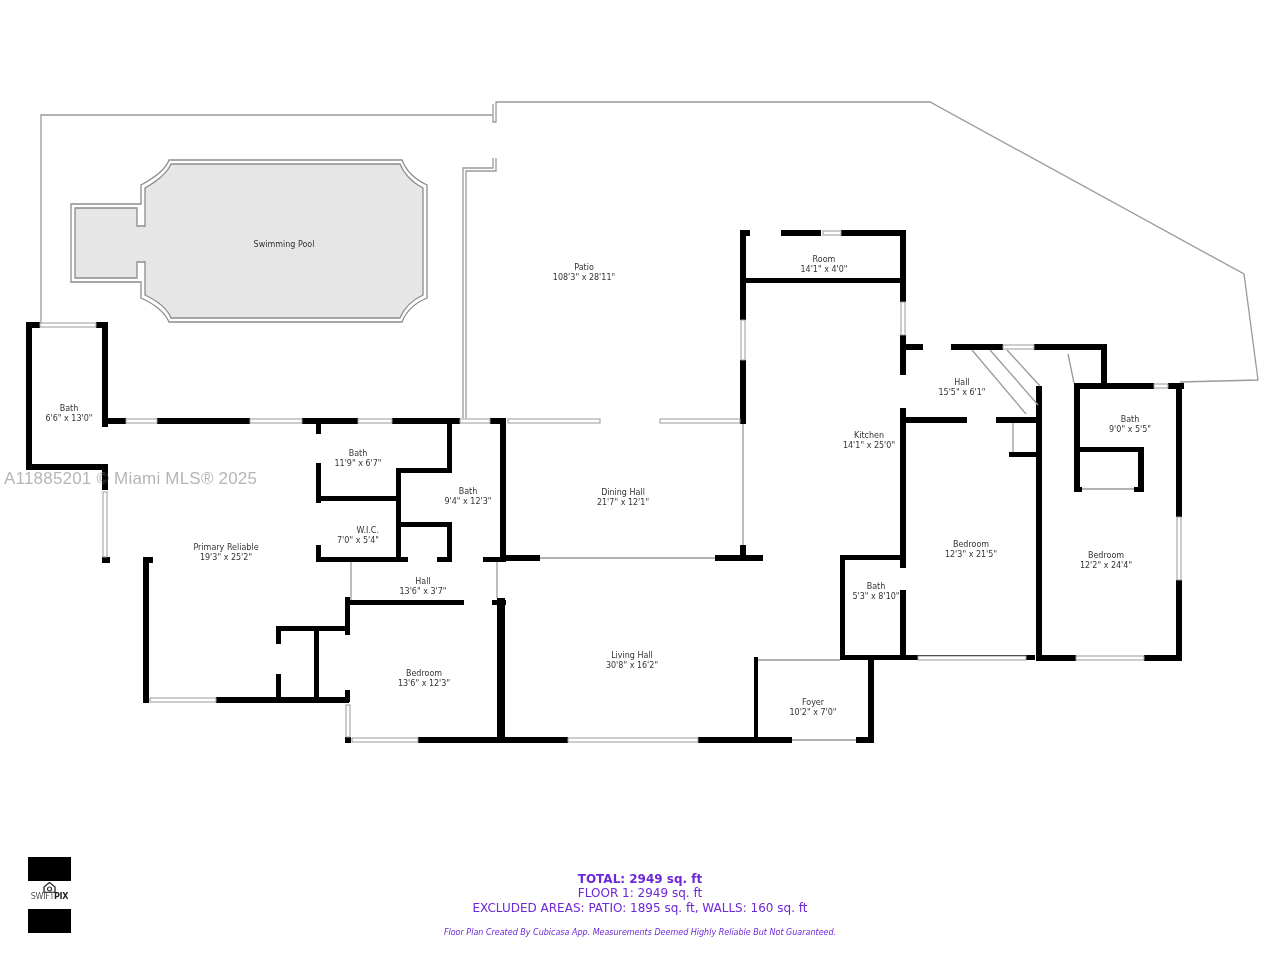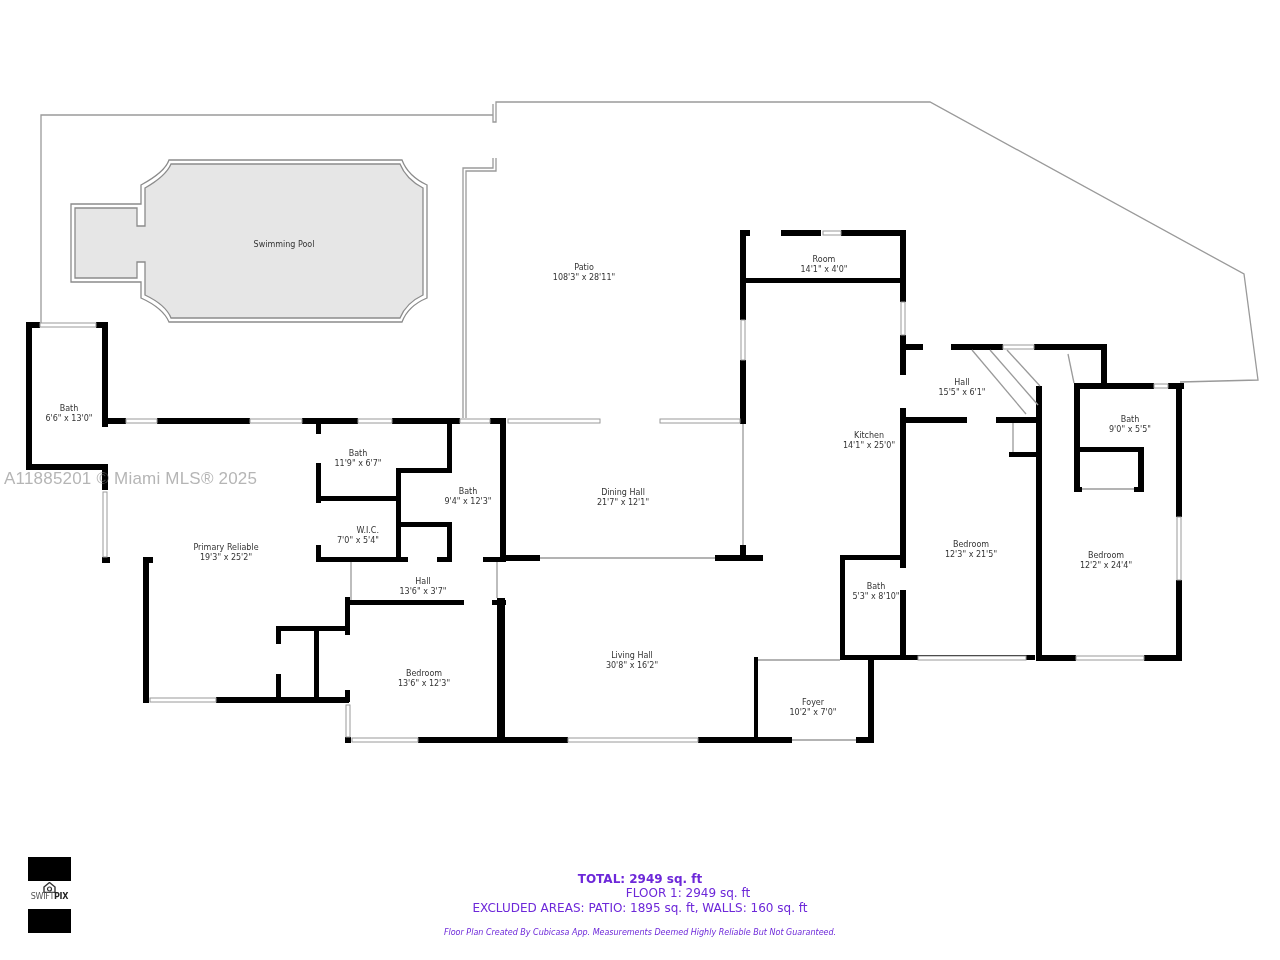--- a/index.html
+++ b/index.html
@@ -8,21 +8,21 @@
   .wall { fill: #000; }
   .thin { fill: none; stroke: #9a9a9a; stroke-width: 1.3; }
   .win { fill: #fff; stroke: #9a9a9a; stroke-width: 1; }
   .pool { fill: #e6e6e6; stroke: #8c8c8c; stroke-width: 1.3; }
   .pool-outer { fill: none; stroke: #8c8c8c; stroke-width: 1.3; }
   .lbl { position: absolute; text-align: center; font-size: 8px; line-height: 10px; color: #333; white-space: nowrap; transform: translateX(-50%); }
   .lbl span { display: block; }
   .watermark { position: absolute; left: 4px; top: 469px; font-family: "Liberation Sans", sans-serif; font-size: 17px; color: rgba(120,120,120,0.55); white-space: nowrap; letter-spacing: 0.2px; }
   .totals { position: absolute; left: 640px; transform: translateX(-50%); text-align: center; font-family: "DejaVu Sans", sans-serif; color: #6d28d9; white-space: nowrap; }
   .t-total { top: 872px; font-size: 12px; font-weight: bold; }
-  .t-floor { top: 886px; font-size: 12px; margin-left: 48px; }
+  .t-floor { top: 886px; font-size: 12px; }
   .t-excl { top: 901px; font-size: 12px; }
   .t-disc { top: 928px; font-size: 8px; font-style: italic; }
   .logo { position: absolute; left: 28px; top: 857px; width: 43px; height: 52px; }
   .logo .blk { position: absolute; left: 0; width: 43px; height: 24px; background: #000; }
   .logo .blk.top { top: 0; }
   .logo .blk.bot { top: 52px; }
   .logo .brand { position: absolute; left: 0; top: 36px; width: 43px; text-align: center; font-size: 8px; line-height: 8px; color: #555; letter-spacing: -0.3px; font-family: "DejaVu Sans", sans-serif; }
   .logo .brand b { color: #222; }
   .logo .house { position: absolute; left: 15px; top: 25px; width: 13px; height: 11px; }
 </style>

